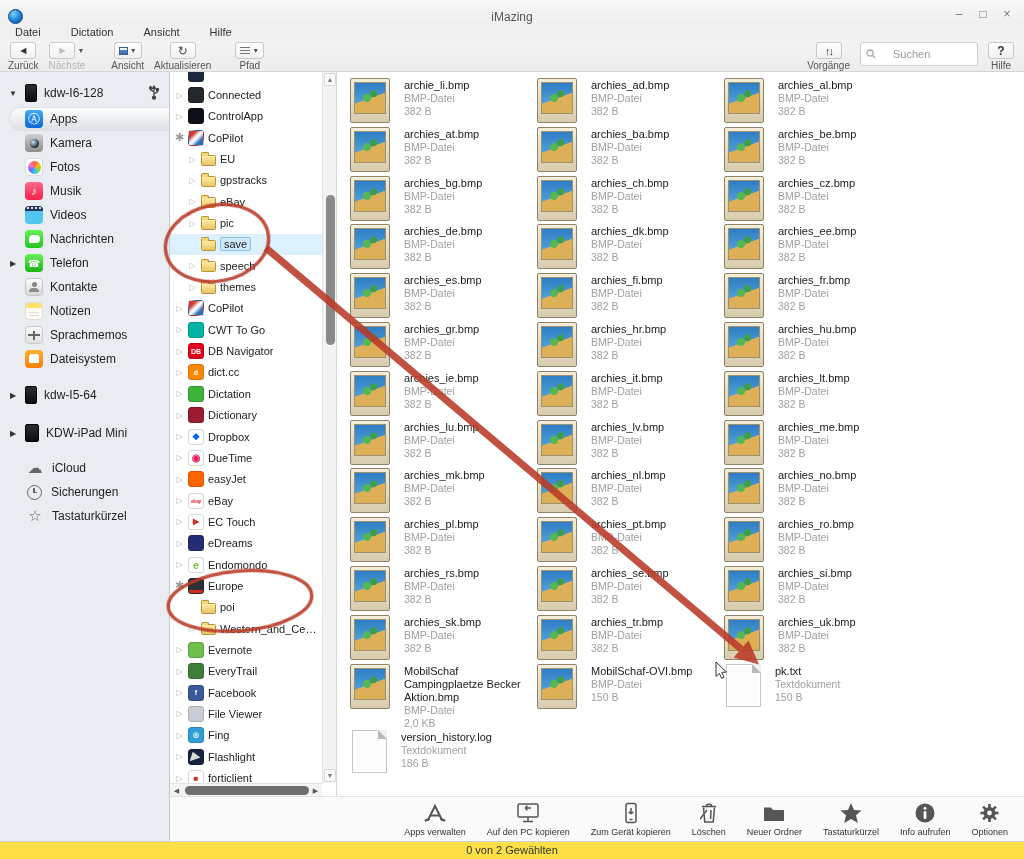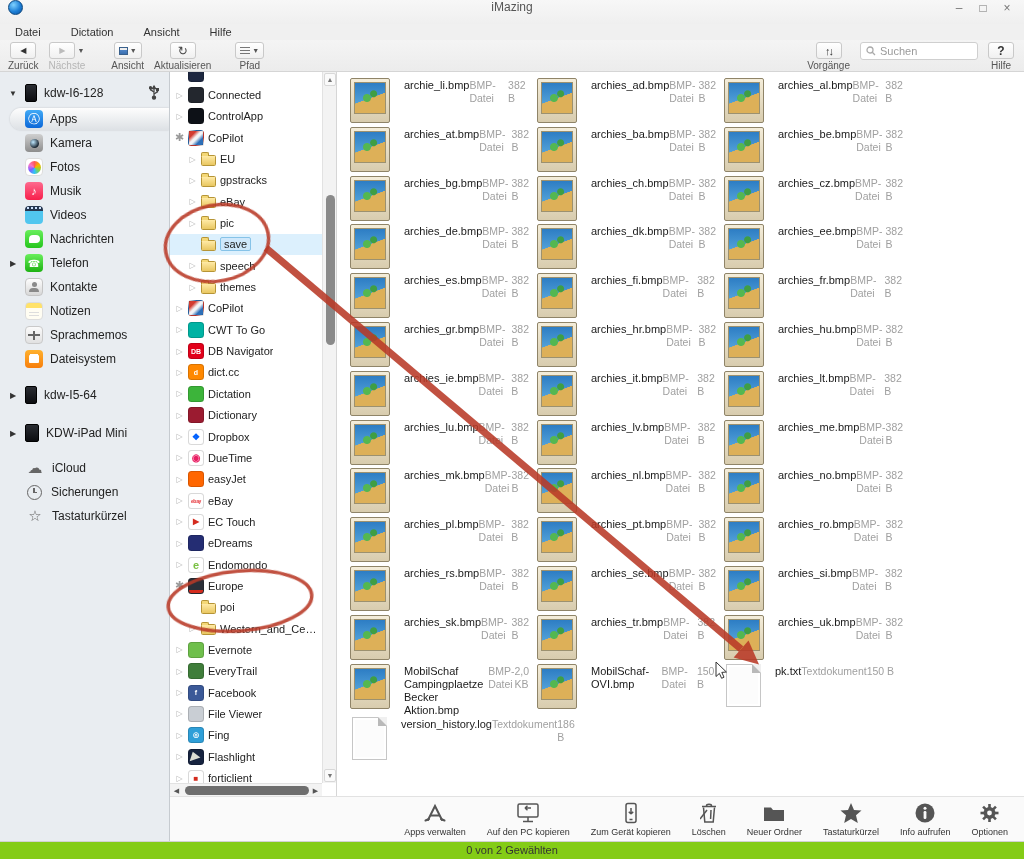--- a/index.html
+++ b/index.html
@@ -1,45 +1,45 @@
 <!DOCTYPE html>
 <html><head>
 <meta charset="utf-8">
 <style>
   *{margin:0;padding:0;box-sizing:border-box}
   html,body{width:1024px;height:859px;overflow:hidden}
   body{font-family:"Liberation Sans",sans-serif;font-size:11px;color:#222;background:#f0f0f0;position:relative}
 
   
-  .titlebar{position:absolute;left:0;top:0;right:0;height:24px;background:linear-gradient(#f7f7f7,#efefef);display:flex;align-items:flex-start}
+  .titlebar{position:absolute;left:0;top:0;right:0;height:24px;background:linear-gradient(#f7f7f7,#efefef);display:flex;align-items:flex-end}
   .appicon{width:15px;height:15px;border-radius:50%;margin-left:8px;background:radial-gradient(circle at 35% 30%,#7fd1ff,#1d7fd6 55%,#0b4f9e);border:1px solid #0a477f}
   .wtitle{position:absolute;left:0;right:0;text-align:center;color:#555;font-size:12px}
   .wbtns{margin-left:auto;display:flex;gap:2px;padding-right:6px;z-index:2}
   .wbtn{width:22px;height:18px;text-align:center;line-height:16px;color:#777;font-size:12px}
   .menubar{position:absolute;left:0;top:24px;right:0;height:16px;display:flex;gap:0;align-items:center}
   .menu-item{padding:0 15px;color:#333;font-size:11px}
   .toolbar{position:absolute;left:0;top:40px;right:0;height:32px;border-bottom:1px solid #d5d5d5;background:linear-gradient(#f4f4f4,#ececec)}
   .tb-group{position:absolute;top:2px;display:flex;align-items:flex-start;gap:10px}
   .tb-item{display:flex;flex-direction:column;align-items:center;gap:1px}
   .tb-btnrow{display:flex;align-items:center;gap:2px}
   .tb-btn{min-width:26px;height:17px;background:linear-gradient(#ffffff,#f0f0f0);border:1px solid #c9c9c9;border-radius:3px;display:flex;align-items:center;justify-content:center;font-size:9px;color:#333;padding:0 4px;gap:2px}
   .tb-btn.disabled{color:#bbb}
   .tb-lbl{font-size:10px;color:#555}
   .tb-lbl.disabled{color:#b5b5b5}
   .tb-caret{font-size:7px;color:#555}
   .listicon{display:inline-block;width:9px;height:8px;background:linear-gradient(#5a8fd0,#3a6fb0);border:1px solid #39608c;box-shadow:inset 0 2px 0 #eee}
   .listicon2{display:inline-block;width:10px;height:7px;background:repeating-linear-gradient(#777 0 1px,transparent 1px 3px)}
-  .searchbox{display:flex;align-items:center;gap:4px;width:118px;height:18px;background:#fff;border:1px solid #cfcfcf;border-radius:3px;padding:0 5px;color:#9a9a9a;font-size:11px}
+  .searchbox{display:flex;align-items:center;gap:17px;width:118px;height:24px;background:#fff;border:1px solid #cfcfcf;border-radius:3px;padding:0 5px;color:#9a9a9a;font-size:11px}
 
   
   .sidebar{position:absolute;left:0;top:72px;width:170px;height:769px;background:#e9edf1;border-right:1px solid #c6cbd0;padding-top:7px;overflow:hidden}
   .treepanel{position:absolute;left:170px;top:72px;width:167px;height:724px;background:#fff;border-right:1px solid #d6d6d6;overflow:hidden}
   .gridpanel{position:absolute;left:337px;top:72px;width:687px;height:724px;background:#fff;overflow:hidden;padding:6px 0 0 13px}
   .bottombar{position:absolute;left:170px;right:0;top:796px;height:45px;background:#fafafa;border-top:1px solid #e2e2e2;display:flex;justify-content:flex-end;align-items:center;gap:21px;padding-right:16px}
-  .statusbar{position:absolute;left:0;right:0;top:841px;height:18px;background:#84cc16;border-top:1px solid #d2d2d2;text-align:center;line-height:17px;font-size:11px;color:#333}
+  .statusbar{position:absolute;left:0;right:0;top:841px;height:18px;background:#fde047;border-top:1px solid #d2d2d2;text-align:center;line-height:17px;font-size:11px;color:#333}
 
   
   .side-row{display:flex;align-items:center;height:24px;padding-left:8px;gap:7px;position:relative}
   .side-row.device{height:28px;font-size:12px}
   .side-row .lbl{font-size:12px;color:#222;white-space:nowrap}
   .side-row.sel::before{content:"";position:absolute;left:10px;right:0;top:1px;bottom:1px;border-radius:13px 0 0 13px;background:linear-gradient(#fdfdfd,#dde1e5);box-shadow:0 0 2px rgba(0,0,0,.18)}
   .side-row>*{position:relative}
   .exp{width:10px;font-size:8px;color:#333;text-align:center;flex:none}
   .devicon{width:12px;height:18px;background:linear-gradient(#2a2d33,#0c0d10);border-radius:2px;border:1px solid #000;flex:none}
   .devicon.pad{width:14px}
@@ -106,21 +106,21 @@
   .filegrid{display:grid;grid-template-columns:repeat(3,187px);grid-auto-rows:minmax(48.8px,auto)}
   .fcell{display:flex;gap:14px;align-items:flex-start}
   .thumb-image{width:40px;height:45px;background:linear-gradient(#f4edda,#d8ccae);border:1px solid #8f8468;border-radius:2px;padding:3px 3px 8px;flex:none}
   .thumb-image .ph{width:100%;height:100%;border:1px solid #9c916f;background:
     radial-gradient(circle at 62% 36%,#3f9e44 3px,rgba(0,0,0,0) 4px),
     radial-gradient(circle at 40% 50%,#54b751 3.5px,rgba(0,0,0,0) 4.5px),
     linear-gradient(160deg,rgba(0,0,0,0) 50%,#ddb058 51%),
     linear-gradient(#2d7dc4,#63b2e2)}
   .thumb-doc{width:35px;height:43px;background:#fcfcfc;border:1px solid #c6c6c6;position:relative;flex:none;margin-left:2px;box-shadow:inset 0 0 0 2px #fff}
   .thumb-doc::after{content:"";position:absolute;top:-1px;right:-1px;width:0;height:0;border-style:solid;border-width:0 9px 9px 0;border-color:#e9e9e9 #f0f0f0 #b9b9b9 transparent}
-  .fmeta{display:flex;flex-direction:row;padding-top:1px;max-width:125px}
+  .fmeta{display:flex;flex-direction:column;padding-top:1px;max-width:125px}
   .fname{font-size:11px;color:#1a1a1a;line-height:13px}
   .ftype,.fsize{font-size:10.5px;color:#a0a0a0;line-height:13px}
 
   
   .bt-btn{display:flex;flex-direction:column;align-items:center;gap:3px;color:#444}
   .bt-ic{height:22px;display:flex;align-items:flex-end;justify-content:center;color:#555;font-size:20px;line-height:22px}
   .bt-ic svg{display:block}
   .bt-lbl{font-size:9px;color:#333;white-space:nowrap}
 
   

